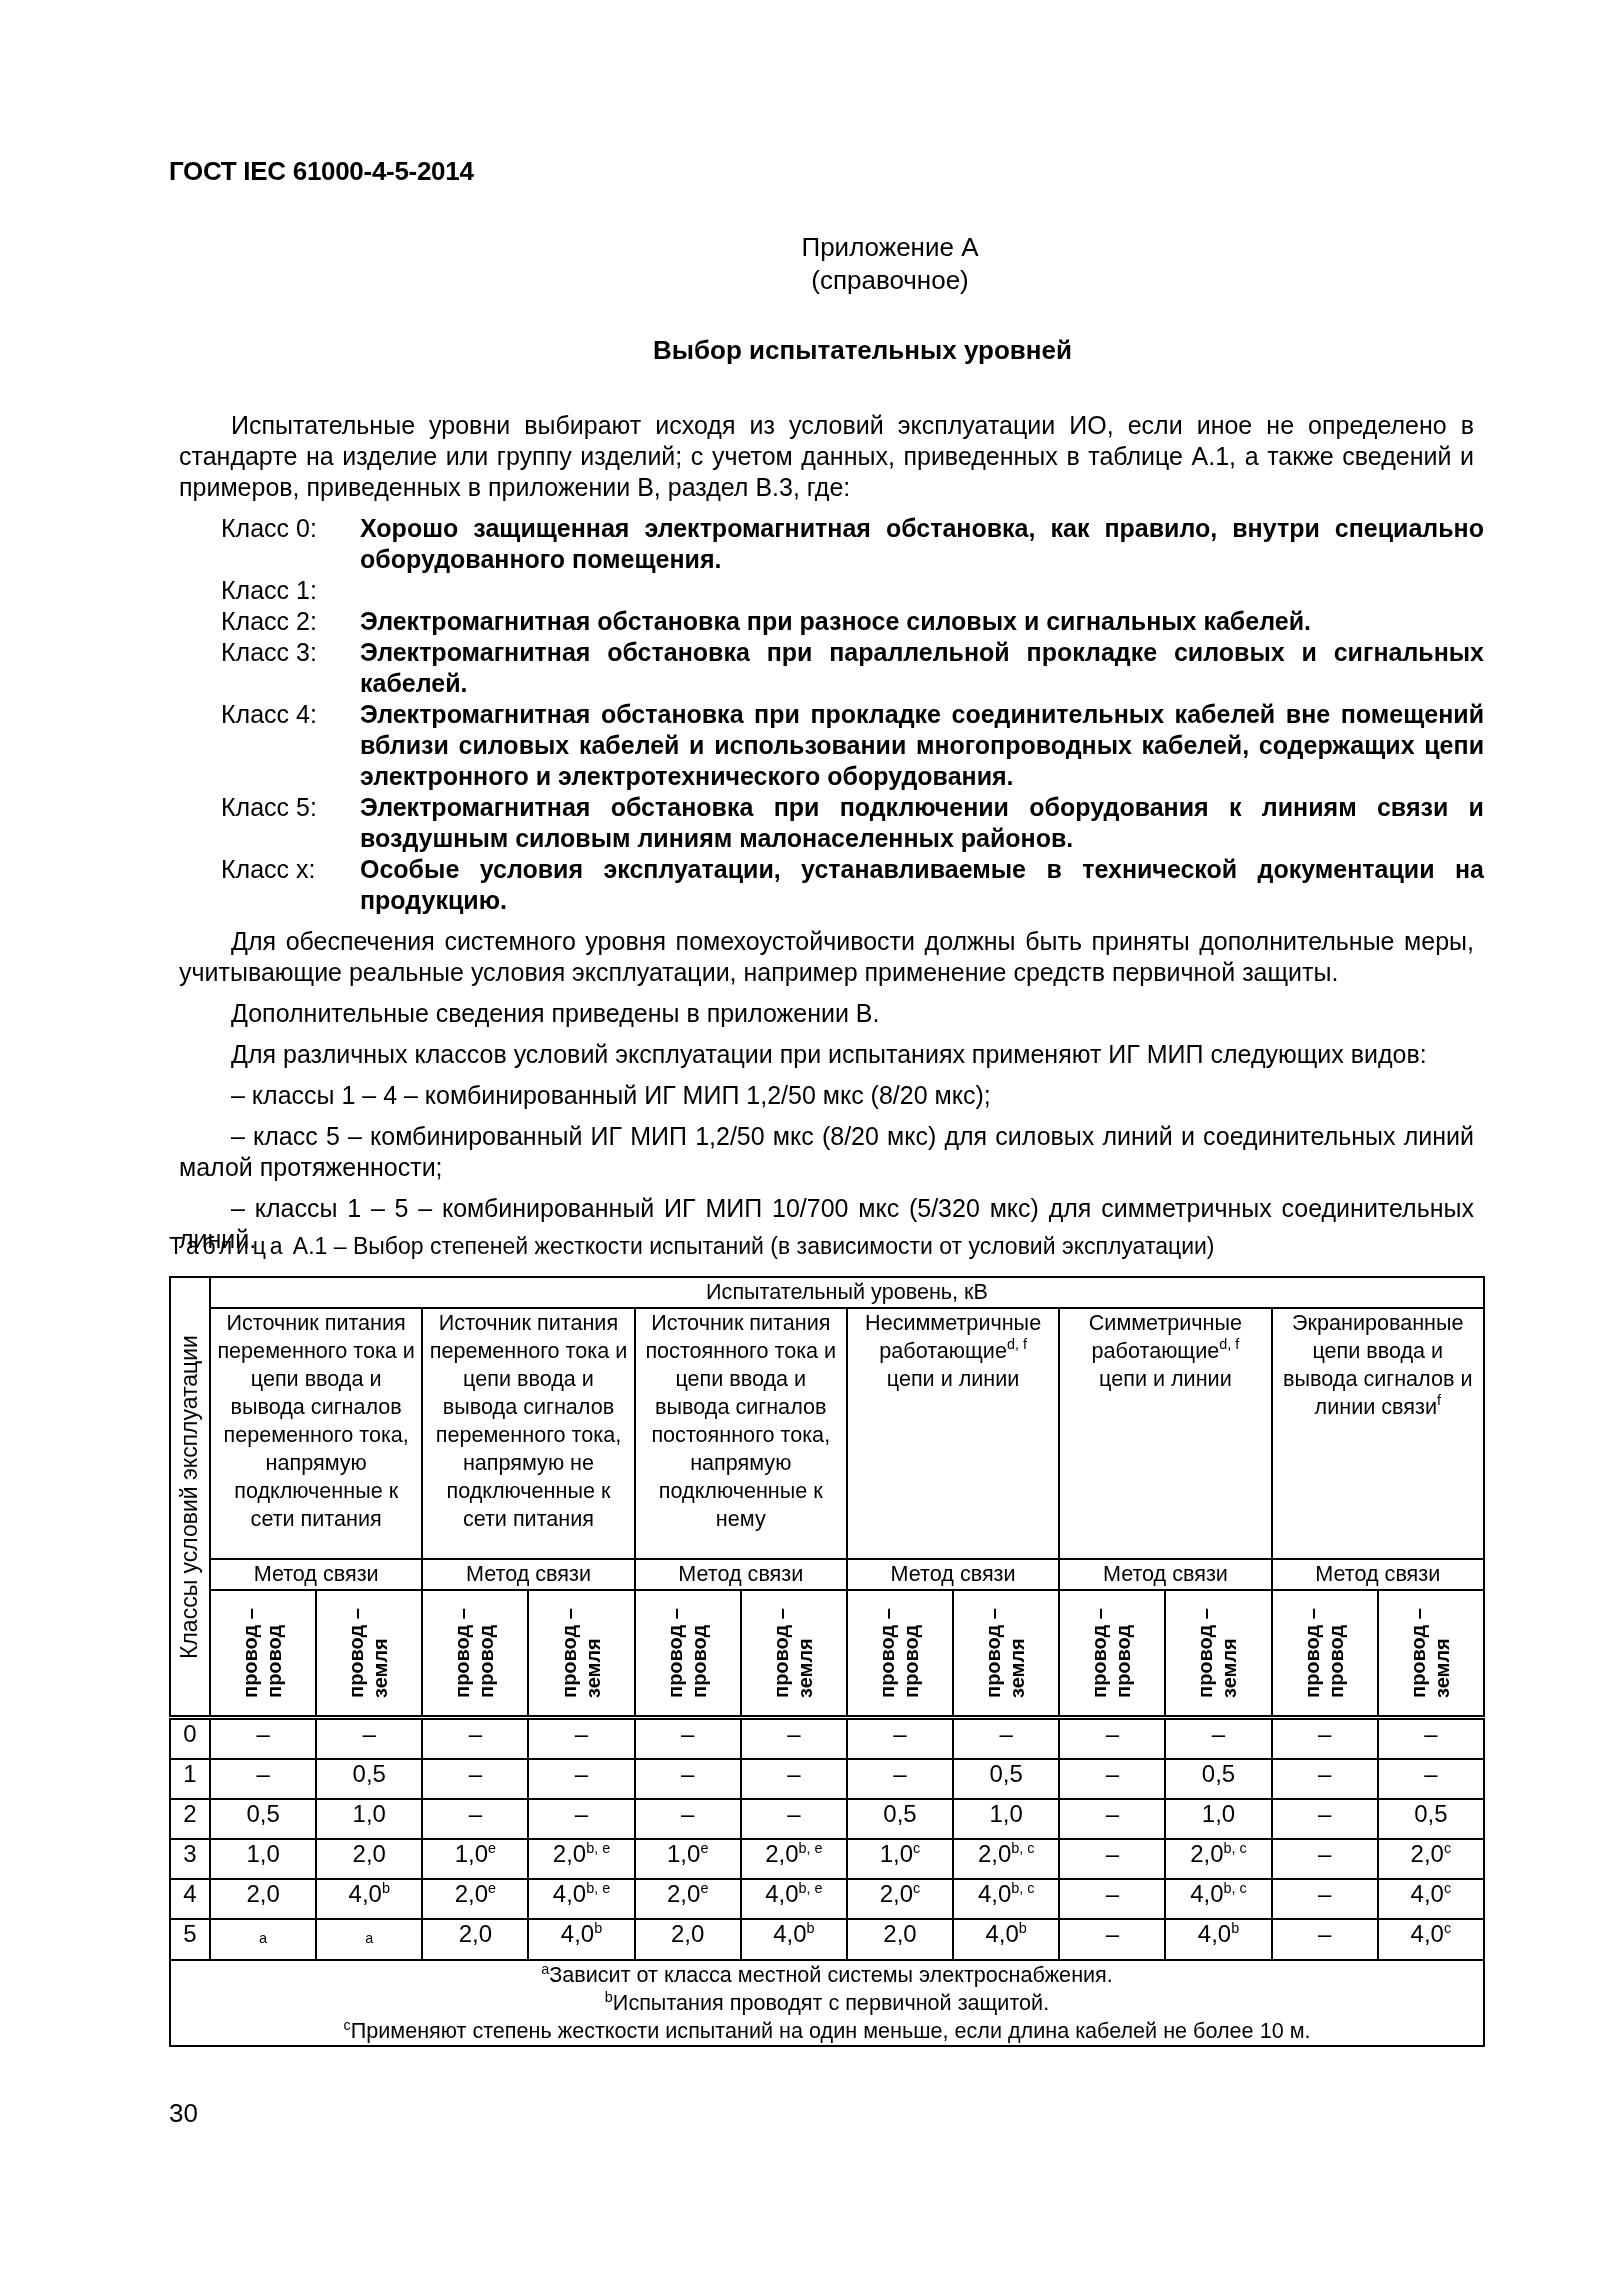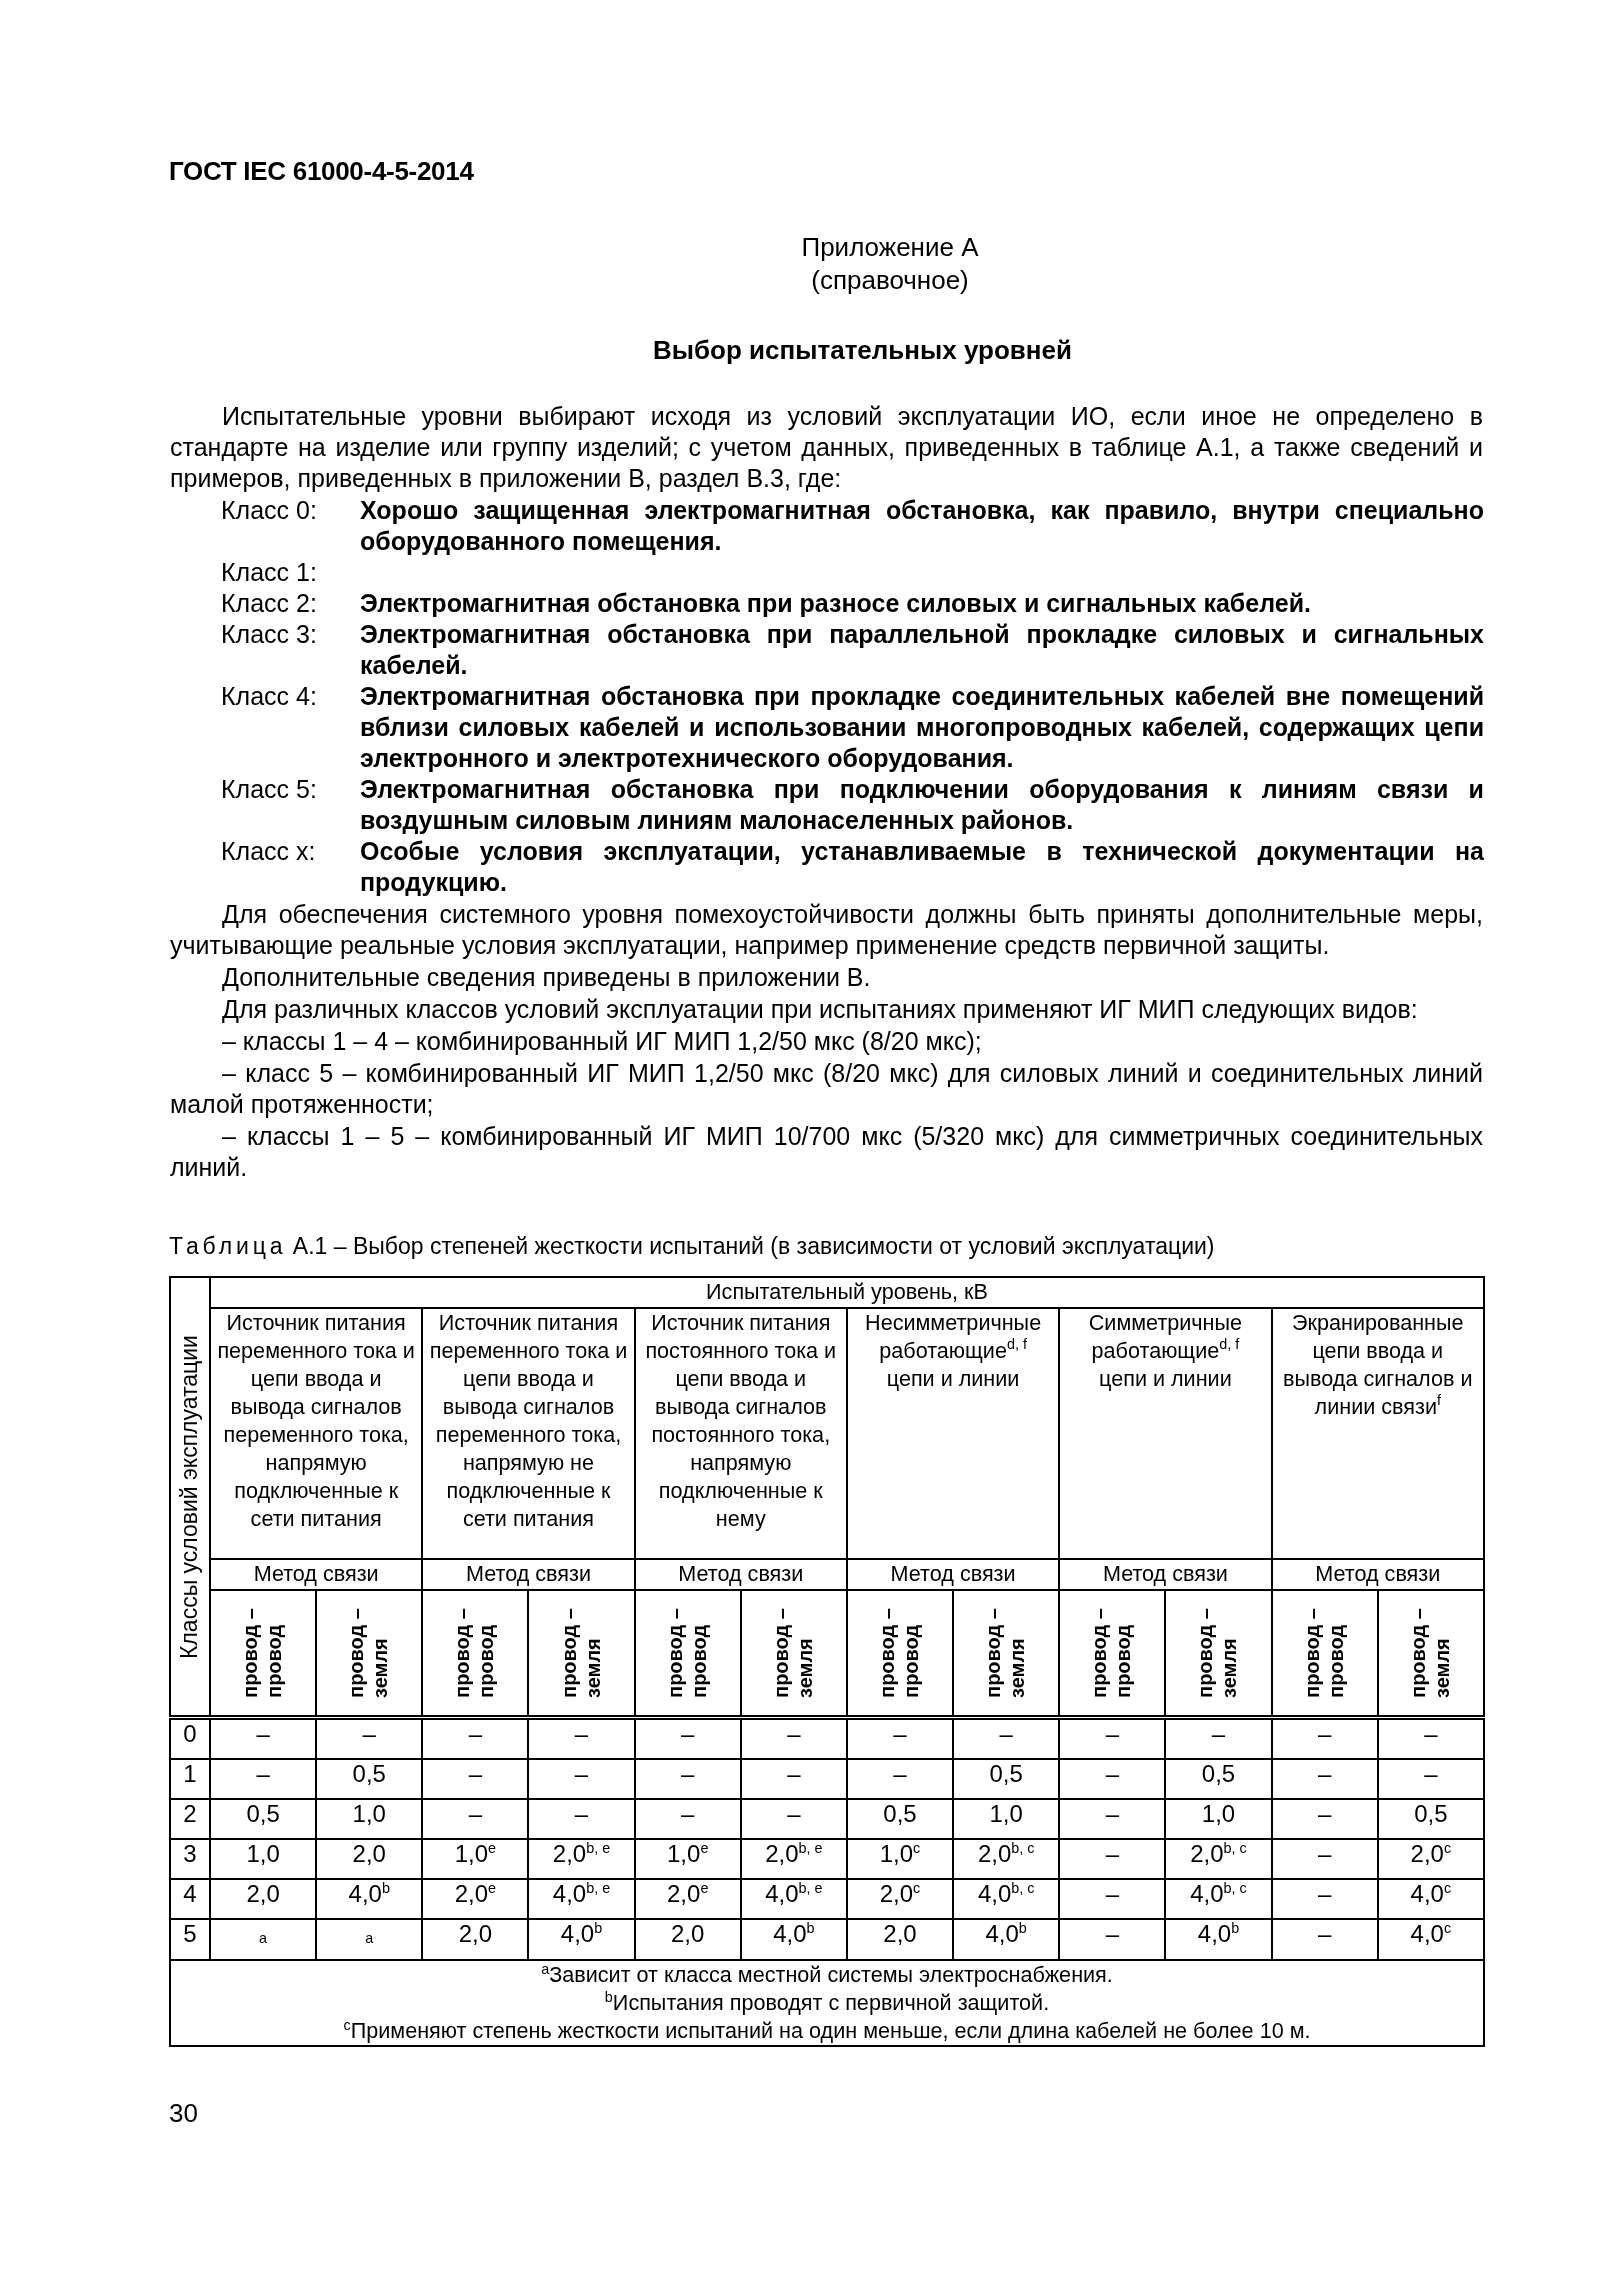--- a/index.html
+++ b/index.html
@@ -21,21 +21,21 @@
     font-size: 26px; padding-left: 157px; box-sizing: border-box;
   }
   .section-title {
     position: absolute; left: 0; width: 1623px; top: 335px; text-align: center;
     font-size: 26px; font-weight: bold; padding-left: 102px; box-sizing: border-box;
   }
   .body-text {
     position: absolute; left: 169px; width: 1315px; top: 400px;
     font-size: 25px; line-height: 31px; text-align: justify;
   }
-  .body-text p { margin: 1px; text-indent: 52px; }
+  .body-text p { margin: 10px; text-indent: 52px; }
   .class-list { margin: 0; padding: 0; }
   .class-item { display: flex; margin-left: 52px; }
   .class-item .lbl { width: 139px; flex: 0 0 139px; }
   .class-item .txt { flex: 1; text-align: justify; font-weight: bold; }
   .table-caption {
     position: absolute; left: 169px; top: 1233px; font-size: 23px;
   }
   .table-caption .spaced { letter-spacing: 3.9px; }
 
   table.main {

